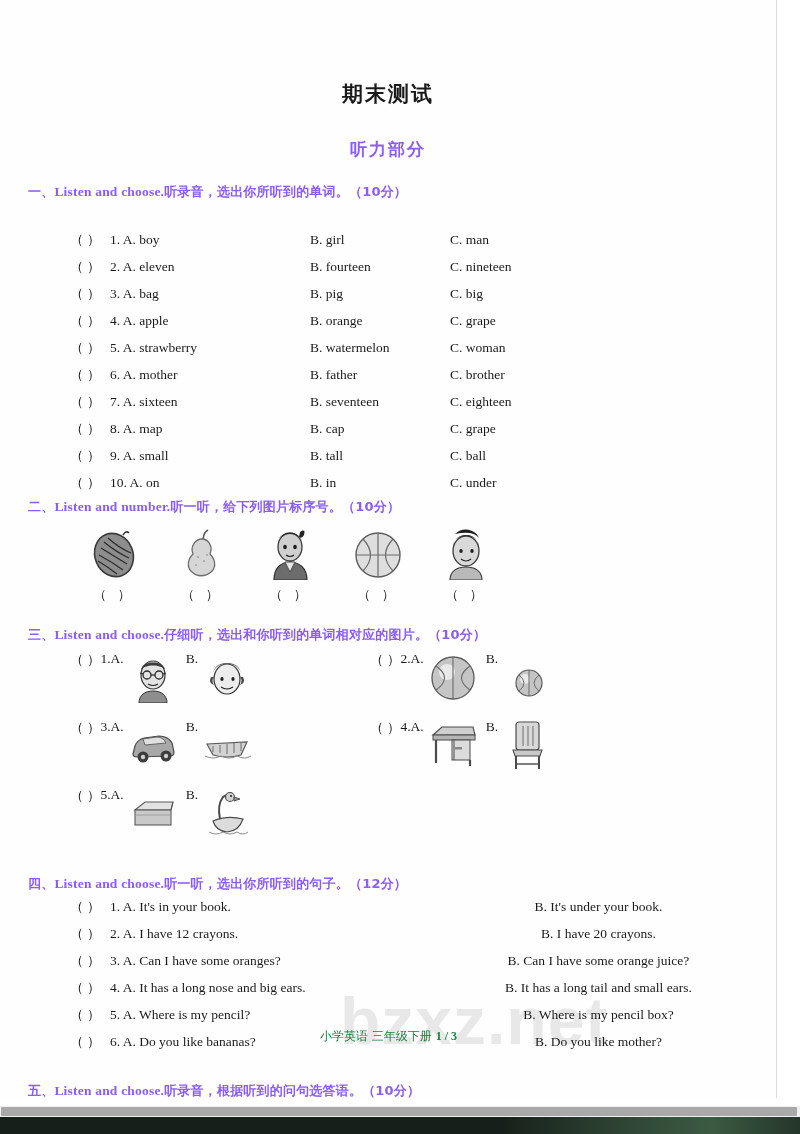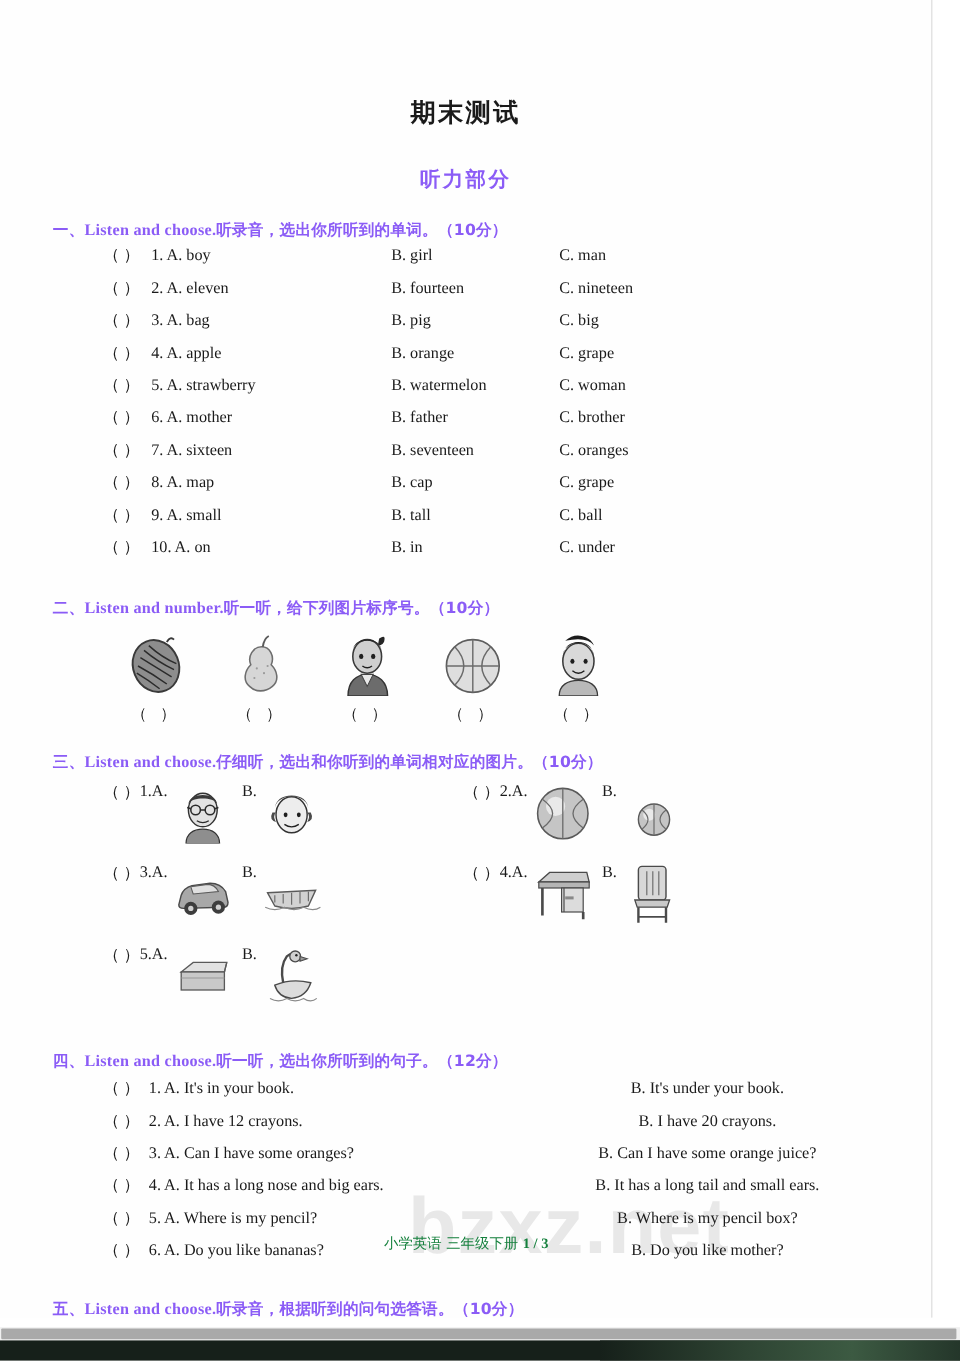--- a/index.html
+++ b/index.html
@@ -21,21 +21,21 @@
 
   .watermark {
     position: absolute; left: 340px; top: 983px;
     font-family: "Liberation Sans", sans-serif;
     font-size: 66px; font-weight: bold;
     color: #e8e8e8; letter-spacing: 1px;
     z-index: 1; pointer-events: none; user-select: none;
     white-space: nowrap;
   }
 
-  .content { position: relative; z-index: 2; padding: 0 44px; }
+  .content { position: relative; z-index: 2; padding: 0 28px; }
 
   .doc-title {
     text-align: center; font-size: 21px; font-weight: bold;
     color: #1a1a1a; margin-top: 80px; letter-spacing: 2px;
     font-family: "DejaVu Sans", "Liberation Sans", sans-serif;
   }
   .sub-title {
     text-align: center; font-size: 17px; font-weight: bold;
     color: #8b5cf6; margin-top: 30px; letter-spacing: 2px;
     font-family: "DejaVu Sans", "Liberation Sans", sans-serif;
@@ -49,21 +49,21 @@
   .sec-head .cn { font-family: "DejaVu Sans", "Liberation Sans", sans-serif; font-size: 13px; }
   .sec-head .en { font-family: "Liberation Serif", serif; }
 
   .q-list { margin-left: 42px; }
   .q-row {
     display: flex; align-items: baseline;
     font-size: 13.5px; color: #1a1a1a; line-height: 1;
     height: 27px;
   }
   .paren { display: inline-block; width: 40px; letter-spacing: 0; }
-  .q-a { width: 200px; }
+  .q-a { width: 200px; margin-top: 27px; }
   .q-b { width: 140px; }
   .q-c { width: 120px; }
 
   .s4-list { margin-left: 42px; }
   .s4-row { display: flex; align-items: baseline; font-size: 13.5px; color: #1a1a1a; height: 27px; }
   .s4-a { width: 340px; }
   .s4-b { width: 300px; text-align: center; }
 
   
   .pic-strip { display: flex; margin-left: 42px; margin-top: 6px; gap: 0; }
@@ -157,21 +157,21 @@
         <div class="q-row">
           <span class="paren">（    ）</span>
           <span class="q-a"><span>6.</span> <span>A. mother</span></span>
           <span class="q-b">B. father</span>
           <span class="q-c">C. brother</span>
         </div>
         <div class="q-row">
           <span class="paren">（    ）</span>
           <span class="q-a"><span>7.</span> <span>A. sixteen</span></span>
           <span class="q-b">B. seventeen</span>
-          <span class="q-c">C. oranges</span>
+          <span class="q-c">C. eighteen</span>
         </div>
         <div class="q-row">
           <span class="paren">（    ）</span>
           <span class="q-a"><span>8.</span> <span>A. map</span></span>
           <span class="q-b">B. cap</span>
           <span class="q-c">C. grape</span>
         </div>
         <div class="q-row">
           <span class="paren">（    ）</span>
           <span class="q-a"><span>9.</span> <span>A. small</span></span>

